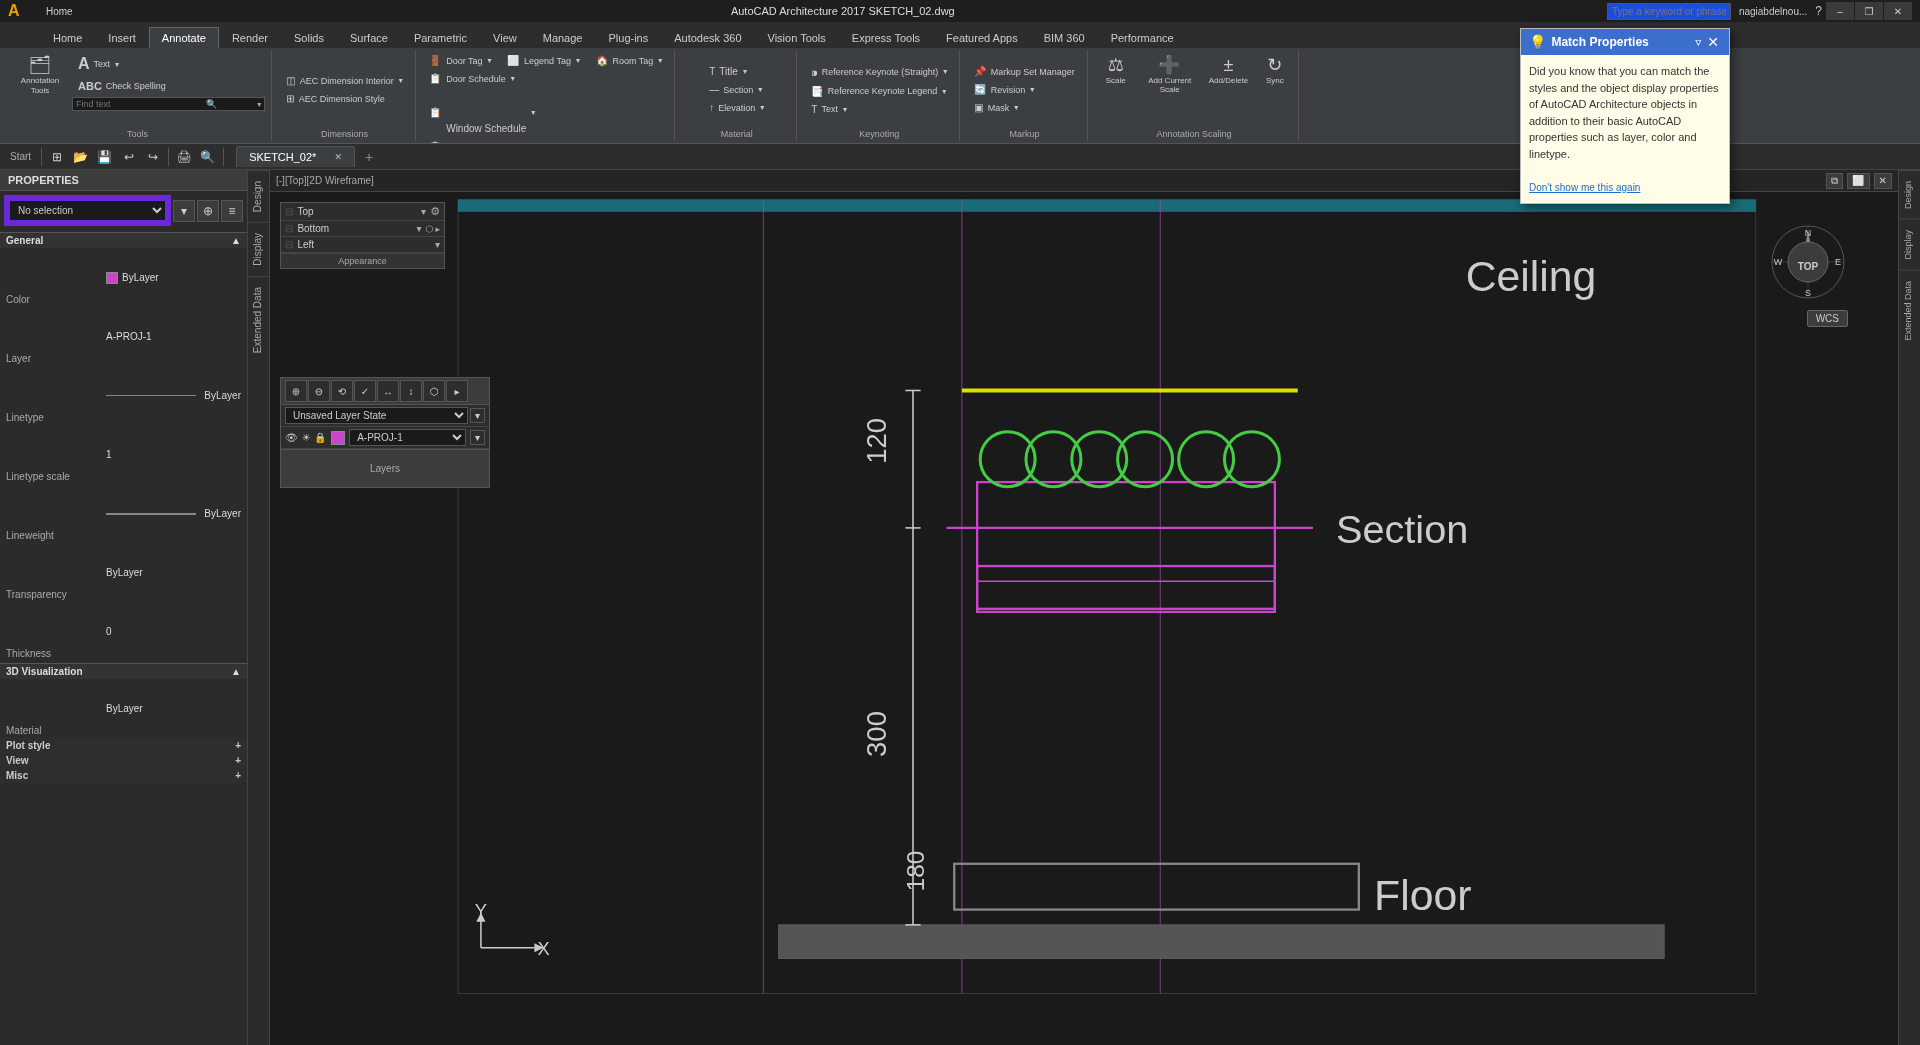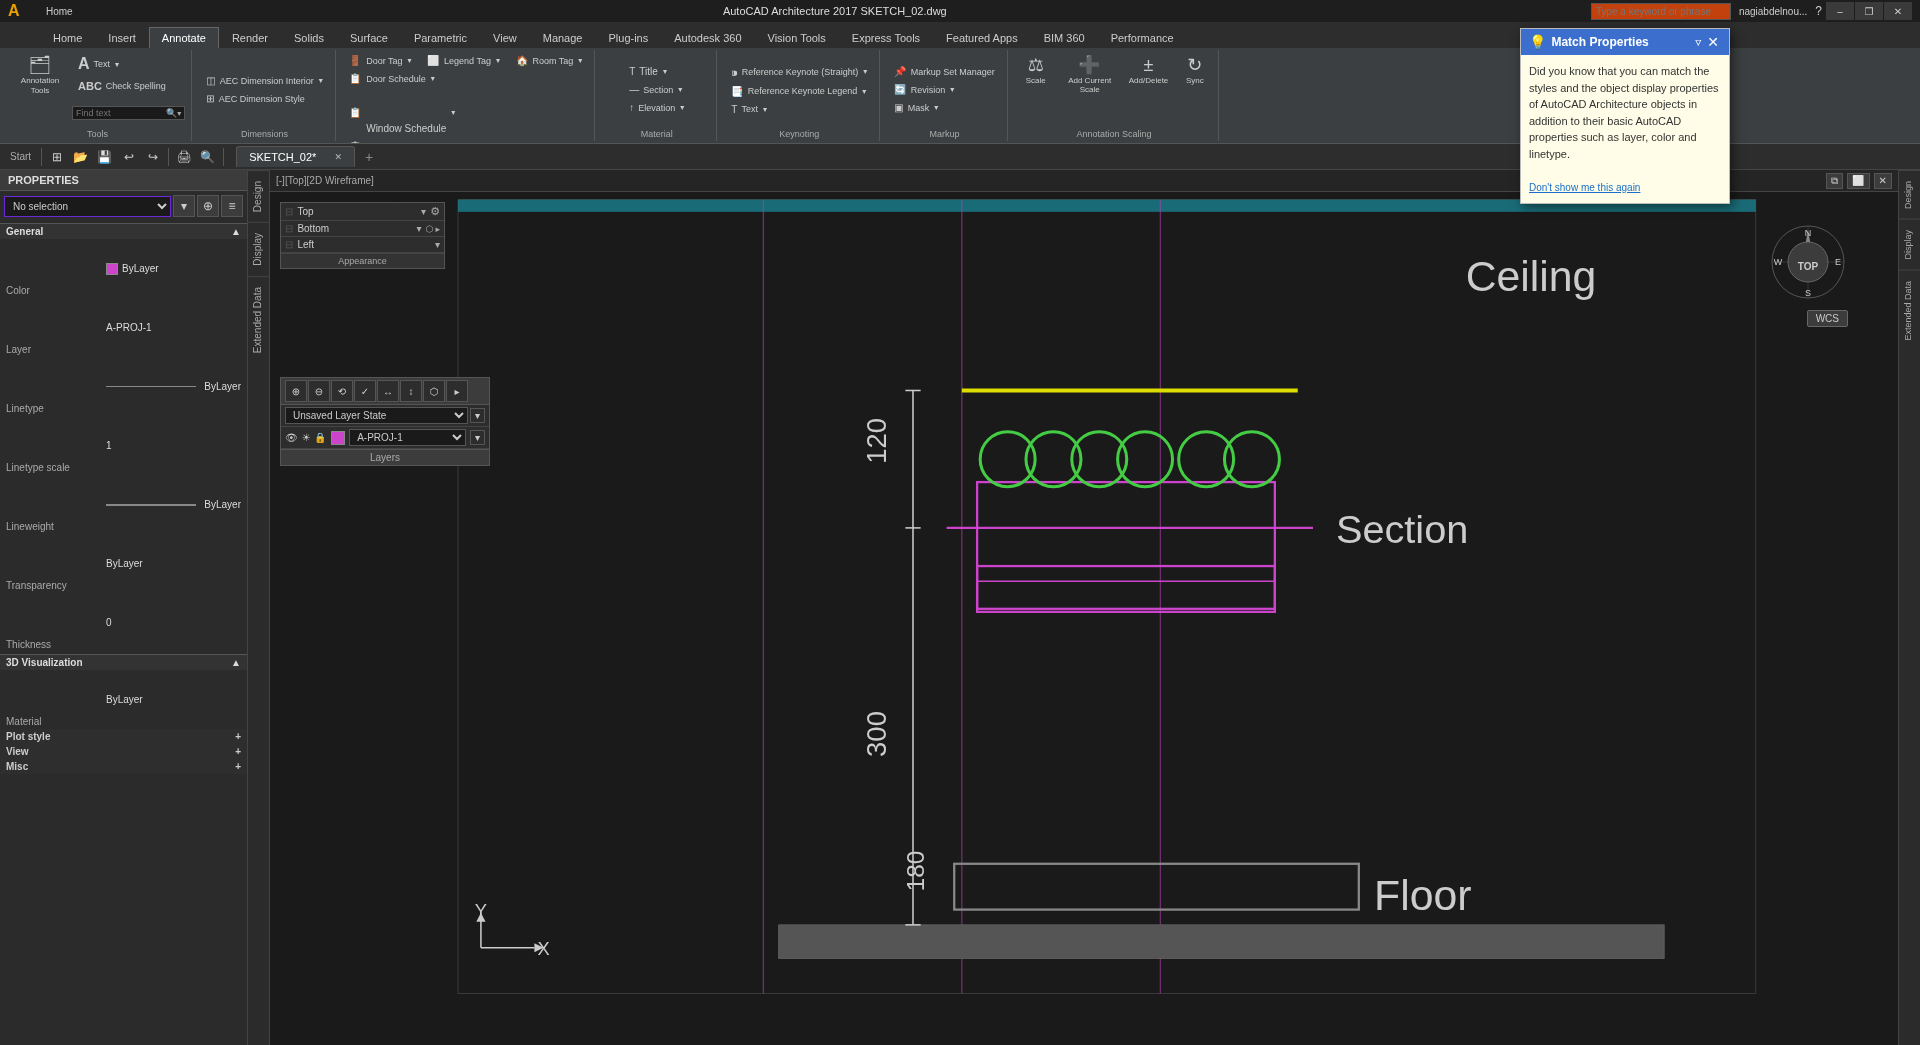--- a/index.html
+++ b/index.html
@@ -34,21 +34,21 @@
     .tab.active { background: #3c3f41; color: #fff; border: 1px solid #555; border-bottom: none; }
     .tab-close { font-size: 9px; opacity: 0.6; }
     .tab-add { padding: 4px 8px; color: #888; font-size: 14px; cursor: pointer; }
 
     
     #main { display: flex; width: 100%; height: calc(1045px - 22px - 120px - 26px - 24px - 22px); }
 
     
     #properties { width: 248px; background: #2b2b2b; border-right: 1px solid #444; overflow-y: auto; flex-shrink: 0; }
     #properties-header { background: #3c3c3c; padding: 4px 8px; font-size: 11px; font-weight: bold; color: #ddd; border-bottom: 1px solid #555; }
-    .prop-select { width: 100%; background: #1a1a1a; border: 1px solid #6d28d9; color: #ccc; padding: 3px 4px; font-size: 10px; margin: 4px; width: calc(100% - 8px); }
+    .prop-select { width: 100%; background: #1a1a1a; border: 6px solid #6d28d9; color: #ccc; padding: 3px 4px; font-size: 10px; margin: 4px; width: calc(100% - 8px); }
     .prop-action-btn { background: #3c3c3c; border: 1px solid #555; color: #ccc; width: 22px; height: 22px; cursor: pointer; font-size: 12px; display: flex; align-items: center; justify-content: center; }
     .prop-section { background: #333; padding: 2px 6px; font-size: 10px; font-weight: bold; color: #ddd; border-top: 1px solid #555; display: flex; justify-content: space-between; align-items: center; cursor: pointer; margin-top: 2px; }
     .prop-row { display: flex; padding: 2px 6px; font-size: 10px; align-items: center; min-height: 20px; }
     .prop-label { color: #aaa; width: 100px; flex-shrink: 0; margin-top: 44px; }
     .prop-value { color: #ddd; flex: 1; display: flex; align-items: center; gap: 4px; }
     .color-swatch { width: 12px; height: 12px; background: #cc44cc; display: inline-block; border: 1px solid #888; }
     .prop-sub-section { background: #2e2e2e; padding: 2px 6px; font-size: 10px; font-weight: bold; color: #ccc; cursor: pointer; display: flex; justify-content: space-between; }
     .side-tab { writing-mode: vertical-rl; transform: rotate(180deg); padding: 10px 4px; font-size: 10px; color: #aaa; cursor: pointer; border-bottom: 1px solid #444; }
 
     
@@ -83,21 +83,21 @@
     .ribbon-dropdown { font-size: 8px; margin-left: 1px; }
   </style>
 </head>
 <body>
 
 <div id="titlebar">
   <div style="width:32px; height:20px; display:flex; align-items:center; font-weight:bold; color:#e8a000; font-size:16px;">A</div>
   <div style="font-size:10px; color:#ccc; cursor:pointer; padding:0 6px;">Home</div>
   <div style="flex:1; text-align:center; font-size:11px; color:#ddd;">AutoCAD Architecture 2017  SKETCH_02.dwg</div>
   <div style="display:flex; align-items:center; margin-right:8px;">
-    <input style="width: 140px; height: 17px; background: #c2410c; border: 1px solid rgb(85, 85, 85); color: rgb(204, 204, 204); padding: 0px 4px; font-size: 10px; outline: none;" placeholder="Type a keyword or phrase">
+    <input style="width: 124px; height: 17px; background: #1d4ed8; border: 1px solid rgb(85, 85, 85); color: rgb(204, 204, 204); padding: 0px 4px; font-size: 10px; outline: none;" placeholder="Type a keyword or phrase">
   </div>
   <div style="font-size:10px; margin-right:8px; color:#ccc;">nagiabdelnou...</div>
   <div style="cursor:pointer; color:#ccc; font-size:12px; margin-right:4px;">?</div>
   <div style="display:flex; gap:1px;">
     <button class="win-btn">–</button>
     <button class="win-btn">❐</button>
     <button class="win-btn close">✕</button>
   </div>
 </div>
 
@@ -131,21 +131,21 @@
         <div style="display:flex; flex-direction:column; gap:1px;">
           <div class="ribbon-btn-small">
             <span style="font-size:16px; font-weight:bold;">A</span>
             <span style="font-size:9px;">Text</span>
             <span class="ribbon-dropdown">▾</span>
           </div>
           <div class="ribbon-btn-small">
             <span style="font-size:11px; font-weight:bold;">ABC</span>
             <span style="font-size:9px;">Check Spelling</span>
           </div>
-          <div style="display:flex; align-items:center; background:#1a1a1a; border:1px solid #555; padding:1px 3px; margin-top:10px;">
+          <div style="display:flex; align-items:center; background:#1a1a1a; border:1px solid #555; padding:1px 3px; margin-top:1px;gap:40px;">
             <input style="background: transparent; border: none; color: rgb(204, 204, 204); font-size: 9px; outline: none; width: 90px;" placeholder="Find text">
             <span style="font-size:9px; cursor:pointer; color:#aaa;">🔍</span>
             <span style="font-size:8px; cursor:pointer; color:#aaa;">▾</span>
           </div>
         </div>
       </div>
       <div class="ribbon-group-label">Tools</div>
     </div>
 
     <div class="ribbon-group" style="min-width:90px;">
@@ -448,21 +448,21 @@
         <div style="padding:2px 4px; border-bottom:1px solid #444; display:flex; align-items:center; gap:4px;">
           <span style="font-size:10px;">👁</span>
           <span style="font-size:10px;">☀</span>
           <span style="font-size:10px;">🔒</span>
           <span style="width:14px; height:14px; background:#cc44cc; border:1px solid #888; display:inline-block; cursor:pointer;"></span>
           <select style="flex:1; background:#1a1a1a; border:1px solid #555; color:#ccc; font-size:10px; padding:1px 3px;">
             <option>A-PROJ-1</option>
           </select>
           <button style="background:#2d2d2d; border:1px solid #555; color:#ccc; padding:1px 4px; cursor:pointer; font-size:10px;">▾</button>
         </div>
-        <div style="padding:2px 6px; font-size:10px; color:#aaa; background:#3c3c3c; border-top:1px solid #555; text-align:center;">
+        <div style="padding:13px 6px; font-size:10px; color:#aaa; background:#3c3c3c; border-top:1px solid #555; text-align:center;">
           <span>Layers</span>
         </div>
       </div>
 
       <svg id="drawing-svg" viewBox="0 0 900 560" style="position:absolute; left:0; top:0; width:100%; height:100%;">
 
         <rect width="900" height="560" fill="#1a1a1a"></rect>
 
         <rect x="40" y="5" width="850" height="520" fill="#1a1a1a" stroke="#444" stroke-width="0.5"></rect>
 

